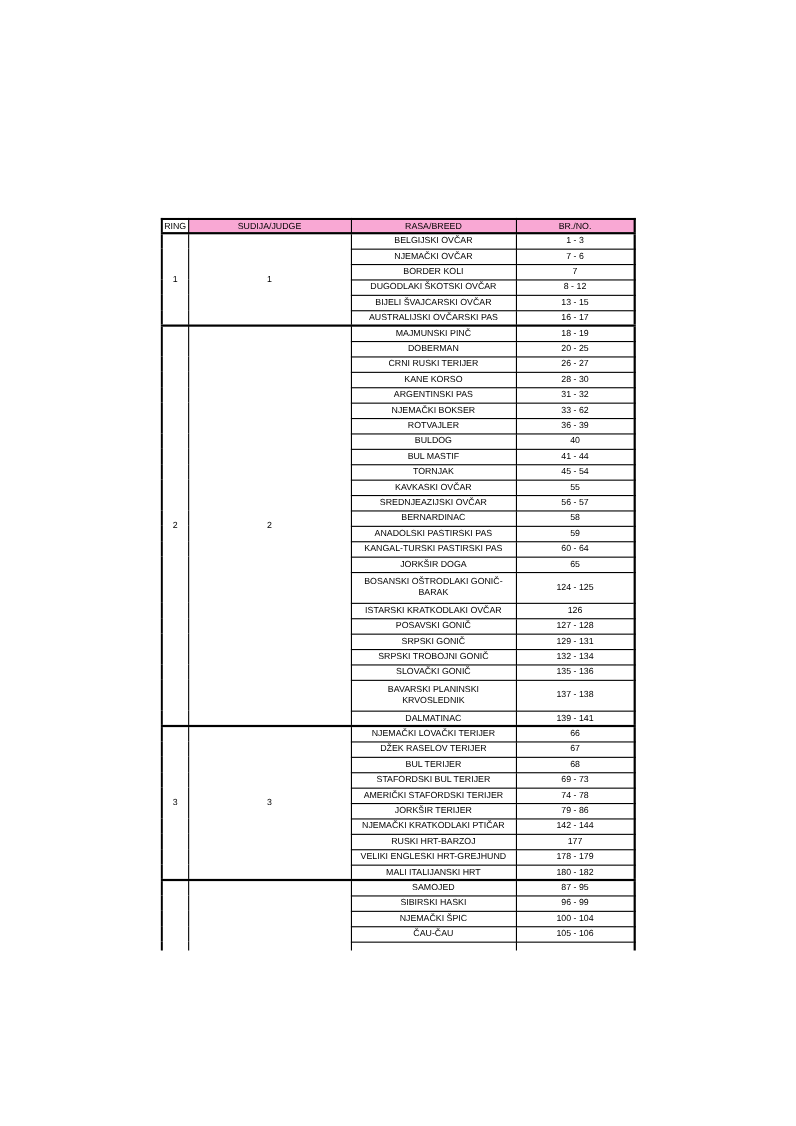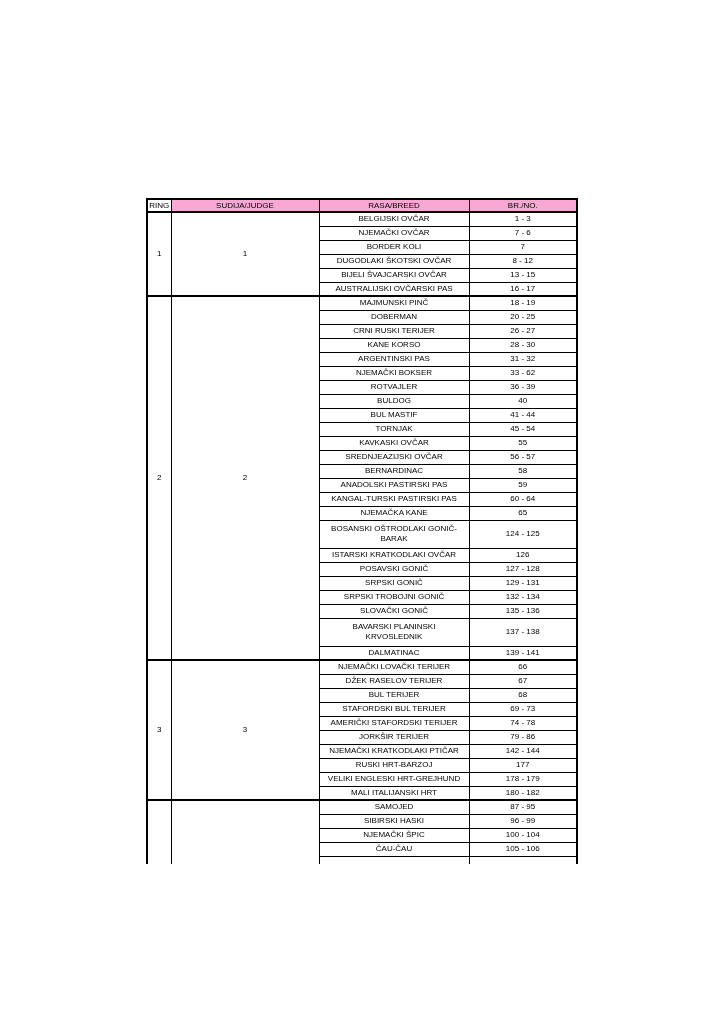--- a/index.html
+++ b/index.html
@@ -153,21 +153,21 @@
           </tr>
           <tr>
             <td class="col-breed">ANADOLSKI PASTIRSKI PAS</td>
             <td class="col-no">59</td>
           </tr>
           <tr>
             <td class="col-breed">KANGAL-TURSKI PASTIRSKI PAS</td>
             <td class="col-no">60 - 64</td>
           </tr>
           <tr>
-            <td class="col-breed">NJEMAČKA KANE</td>
+            <td class="col-breed">JORKŠIR DOGA</td>
             <td class="col-no">65</td>
           </tr>
           <tr class="tall">
             <td class="col-breed">BOSANSKI OŠTRODLAKI GONIČ-
 BARAK</td>
             <td class="col-no">124 - 125</td>
           </tr>
           <tr>
             <td class="col-breed">ISTARSKI KRATKODLAKI OVČAR</td>
             <td class="col-no">126</td>

